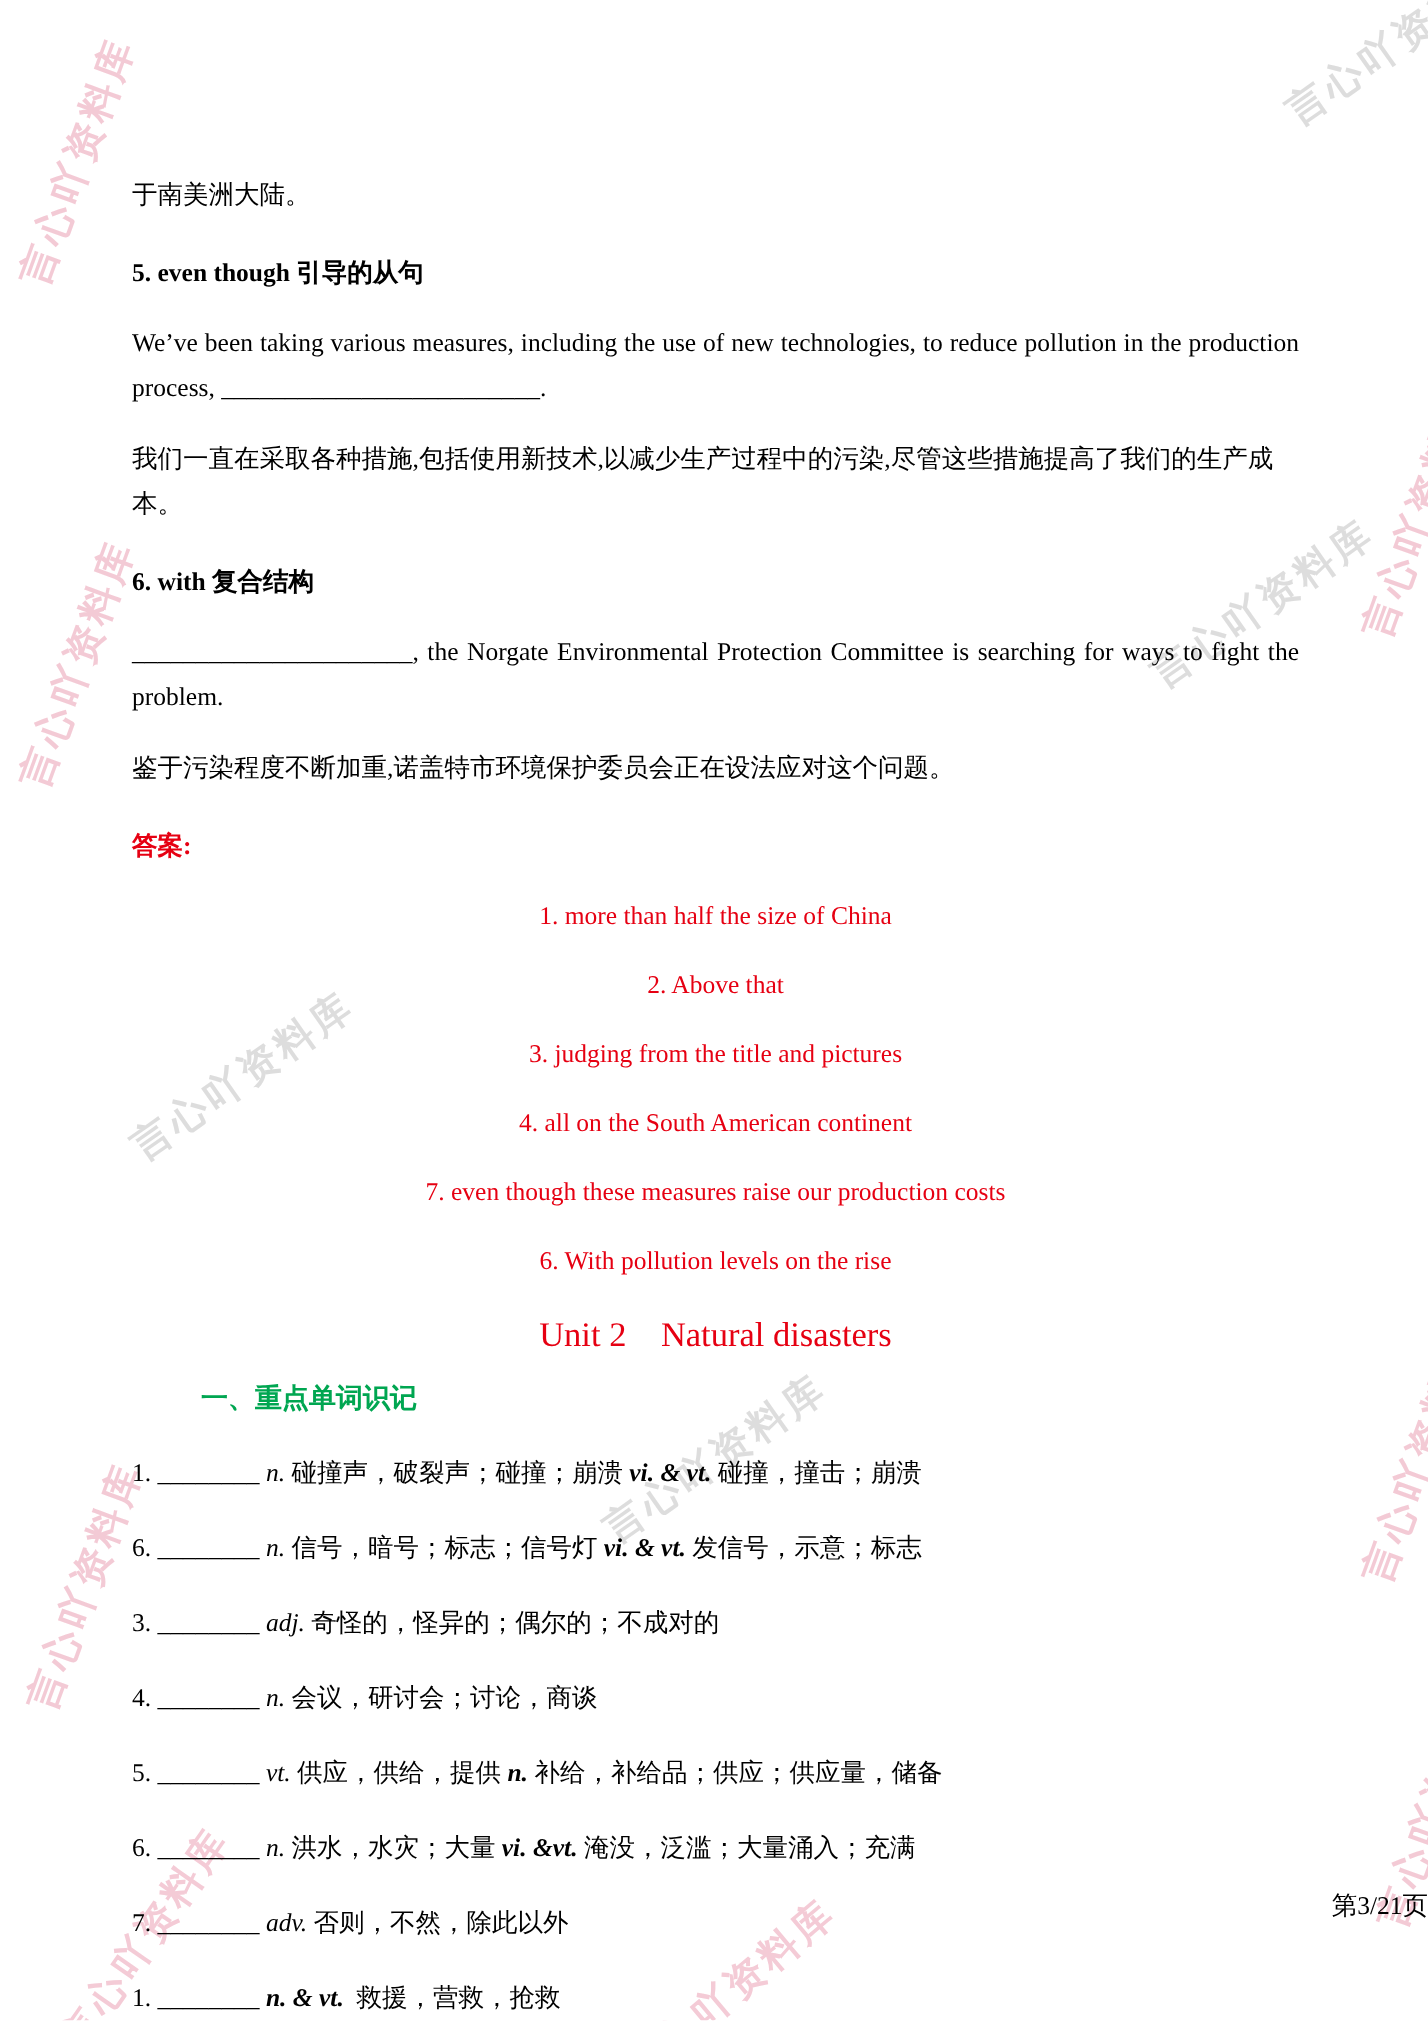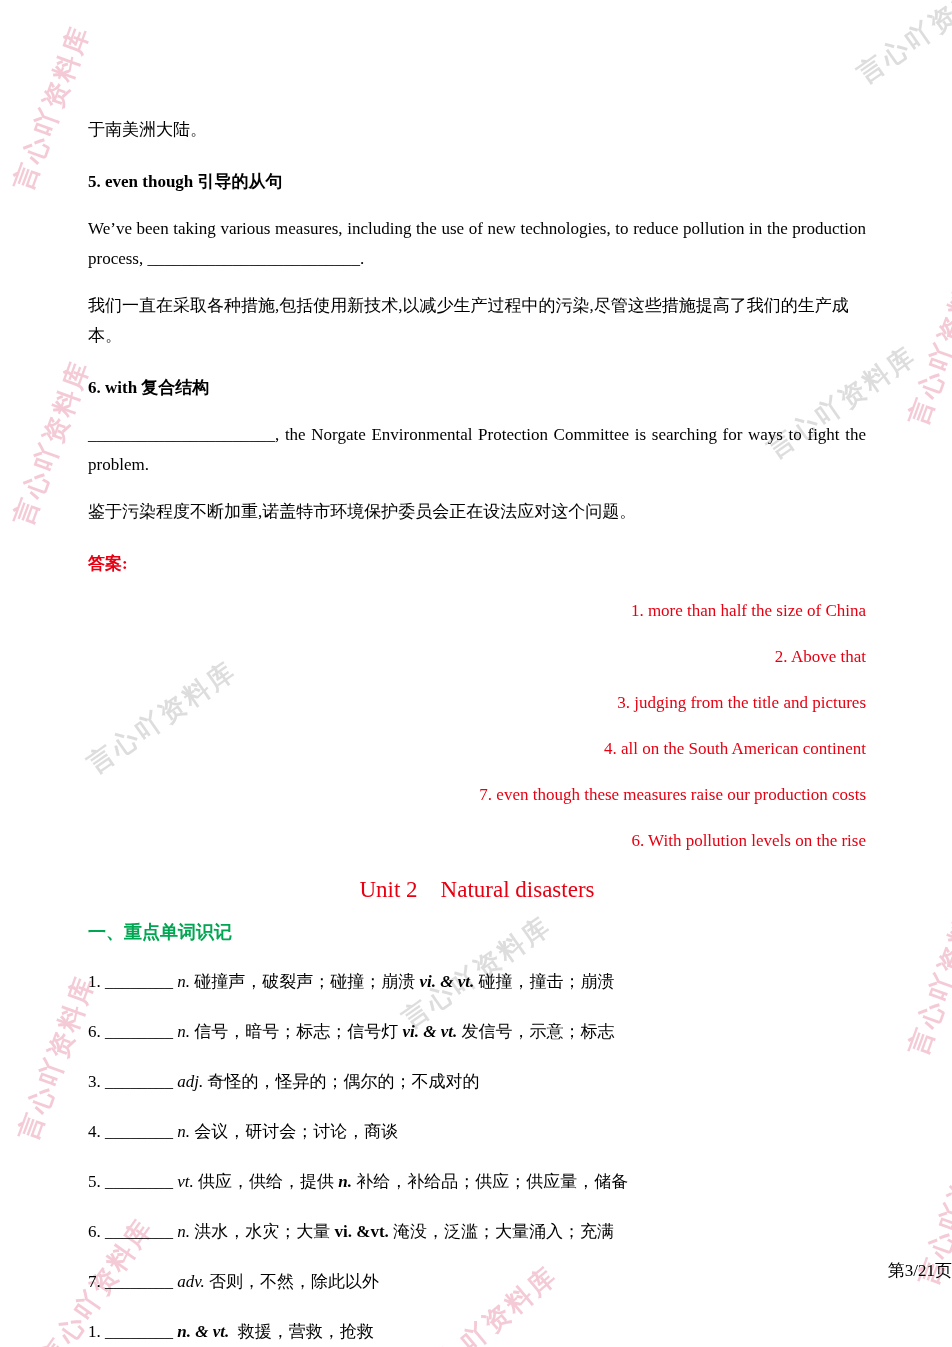--- a/index.html
+++ b/index.html
@@ -27,42 +27,42 @@
   }
   .wm.pink { color: var(--watermark-pink, #eba0b4); opacity: 0.55; }
   .wm.gray { color: var(--watermark-gray, #bdbdbd); opacity: 0.5; }
 
   .content { position: absolute; left: 88px; top: 98px; width: 778px; }
 
   .para { line-height: 30px; text-align: justify; }
   .zh { text-align: left; }
   .b { font-weight: bold; }
   .red { color: var(--answer-red, #e60012); }
-  .ans { line-height: 29px; text-align: right; }
+  .ans { line-height: 29px; text-align: center; }
 
   .unit-title {
     color: var(--title-red, #e60012);
     font-weight: normal;
     font-size: 23px;
     line-height: 34px;
     text-align: center;
     white-space: pre-wrap;
   }
   .green-h {
     color: var(--section-green, #00a651);
     font-weight: bold;
     font-family: "Liberation Sans", "DejaVu Sans", sans-serif;
     font-size: 18px;
     line-height: 30px;
   }
   .vocab { line-height: 33px; white-space: pre-wrap; text-align: left; }
 
   .mt4  { margin-top: 4px; }
   .mt6  { margin-top: 22px; }
-  .mt10 { margin-top: 10px; }
+  .mt10 { margin-top: 10px; margin-left: 46px; }
   .mt18 { margin-top: 18px; }
 
   .footer {
     position: absolute;
     left: 0; right: 0; top: 1256px;
     text-align: right;
     font-size: 17px;
     line-height: 30px;
   }
 </style>
@@ -108,21 +108,21 @@
 
     <h1 class="unit-title mt18" style="margin:18px 0 0 0;">Unit 2　Natural disasters</h1>
 
     <p class="green-h mt10">一、重点单词识记</p>
 
     <p class="vocab mt4"><span>1. ________ </span><span style="font-style: italic;">n.</span><span> 碰撞声，破裂声；碰撞；崩溃 </span><span style="font-style: italic; font-weight: bold;">vi. &amp; vt.</span><span> 碰撞，撞击；崩溃</span></p>
     <p class="vocab"><span>6. ________ </span><span style="font-style: italic;">n.</span><span> 信号，暗号；标志；信号灯 </span><span style="font-style: italic; font-weight: bold;">vi. &amp; vt.</span><span> 发信号，示意；标志</span></p>
     <p class="vocab"><span>3. ________ </span><span style="font-style: italic;">adj.</span><span> 奇怪的，怪异的；偶尔的；不成对的</span></p>
     <p class="vocab"><span>4. ________ </span><span style="font-style: italic;">n.</span><span> 会议，研讨会；讨论，商谈</span></p>
     <p class="vocab"><span>5. ________ </span><span style="font-style: italic;">vt.</span><span> 供应，供给，提供 </span><span style="font-style: italic; font-weight: bold;">n.</span><span> 补给，补给品；供应；供应量，储备</span></p>
-    <p class="vocab"><span>6. ________ </span><span style="font-style: italic;">n.</span><span> 洪水，水灾；大量 </span><span style="font-weight: bold;">vi. &amp;vt.</span><span> 淹没，泛滥；大量涌入；充满</span></p>
+    <p class="vocab"><span>6. ________ </span><span style="font-style: italic;">n.</span><span> 洪水，水灾；大量 </span><span style="font-style: italic; font-weight: bold;">vi. &amp;vt.</span><span> 淹没，泛滥；大量涌入；充满</span></p>
     <p class="vocab"><span>7. ________ </span><span style="font-style: italic;">adv.</span><span> 否则，不然，除此以外</span></p>
     <p class="vocab"><span>1. ________ </span><span style="font-style: italic; font-weight: bold;">n. &amp; vt.</span><span>  救援，营救，抢救</span></p>
 
   </div>
 
   <div class="footer">第3/21页</div>
 
 </div>
 
 </body></html>

